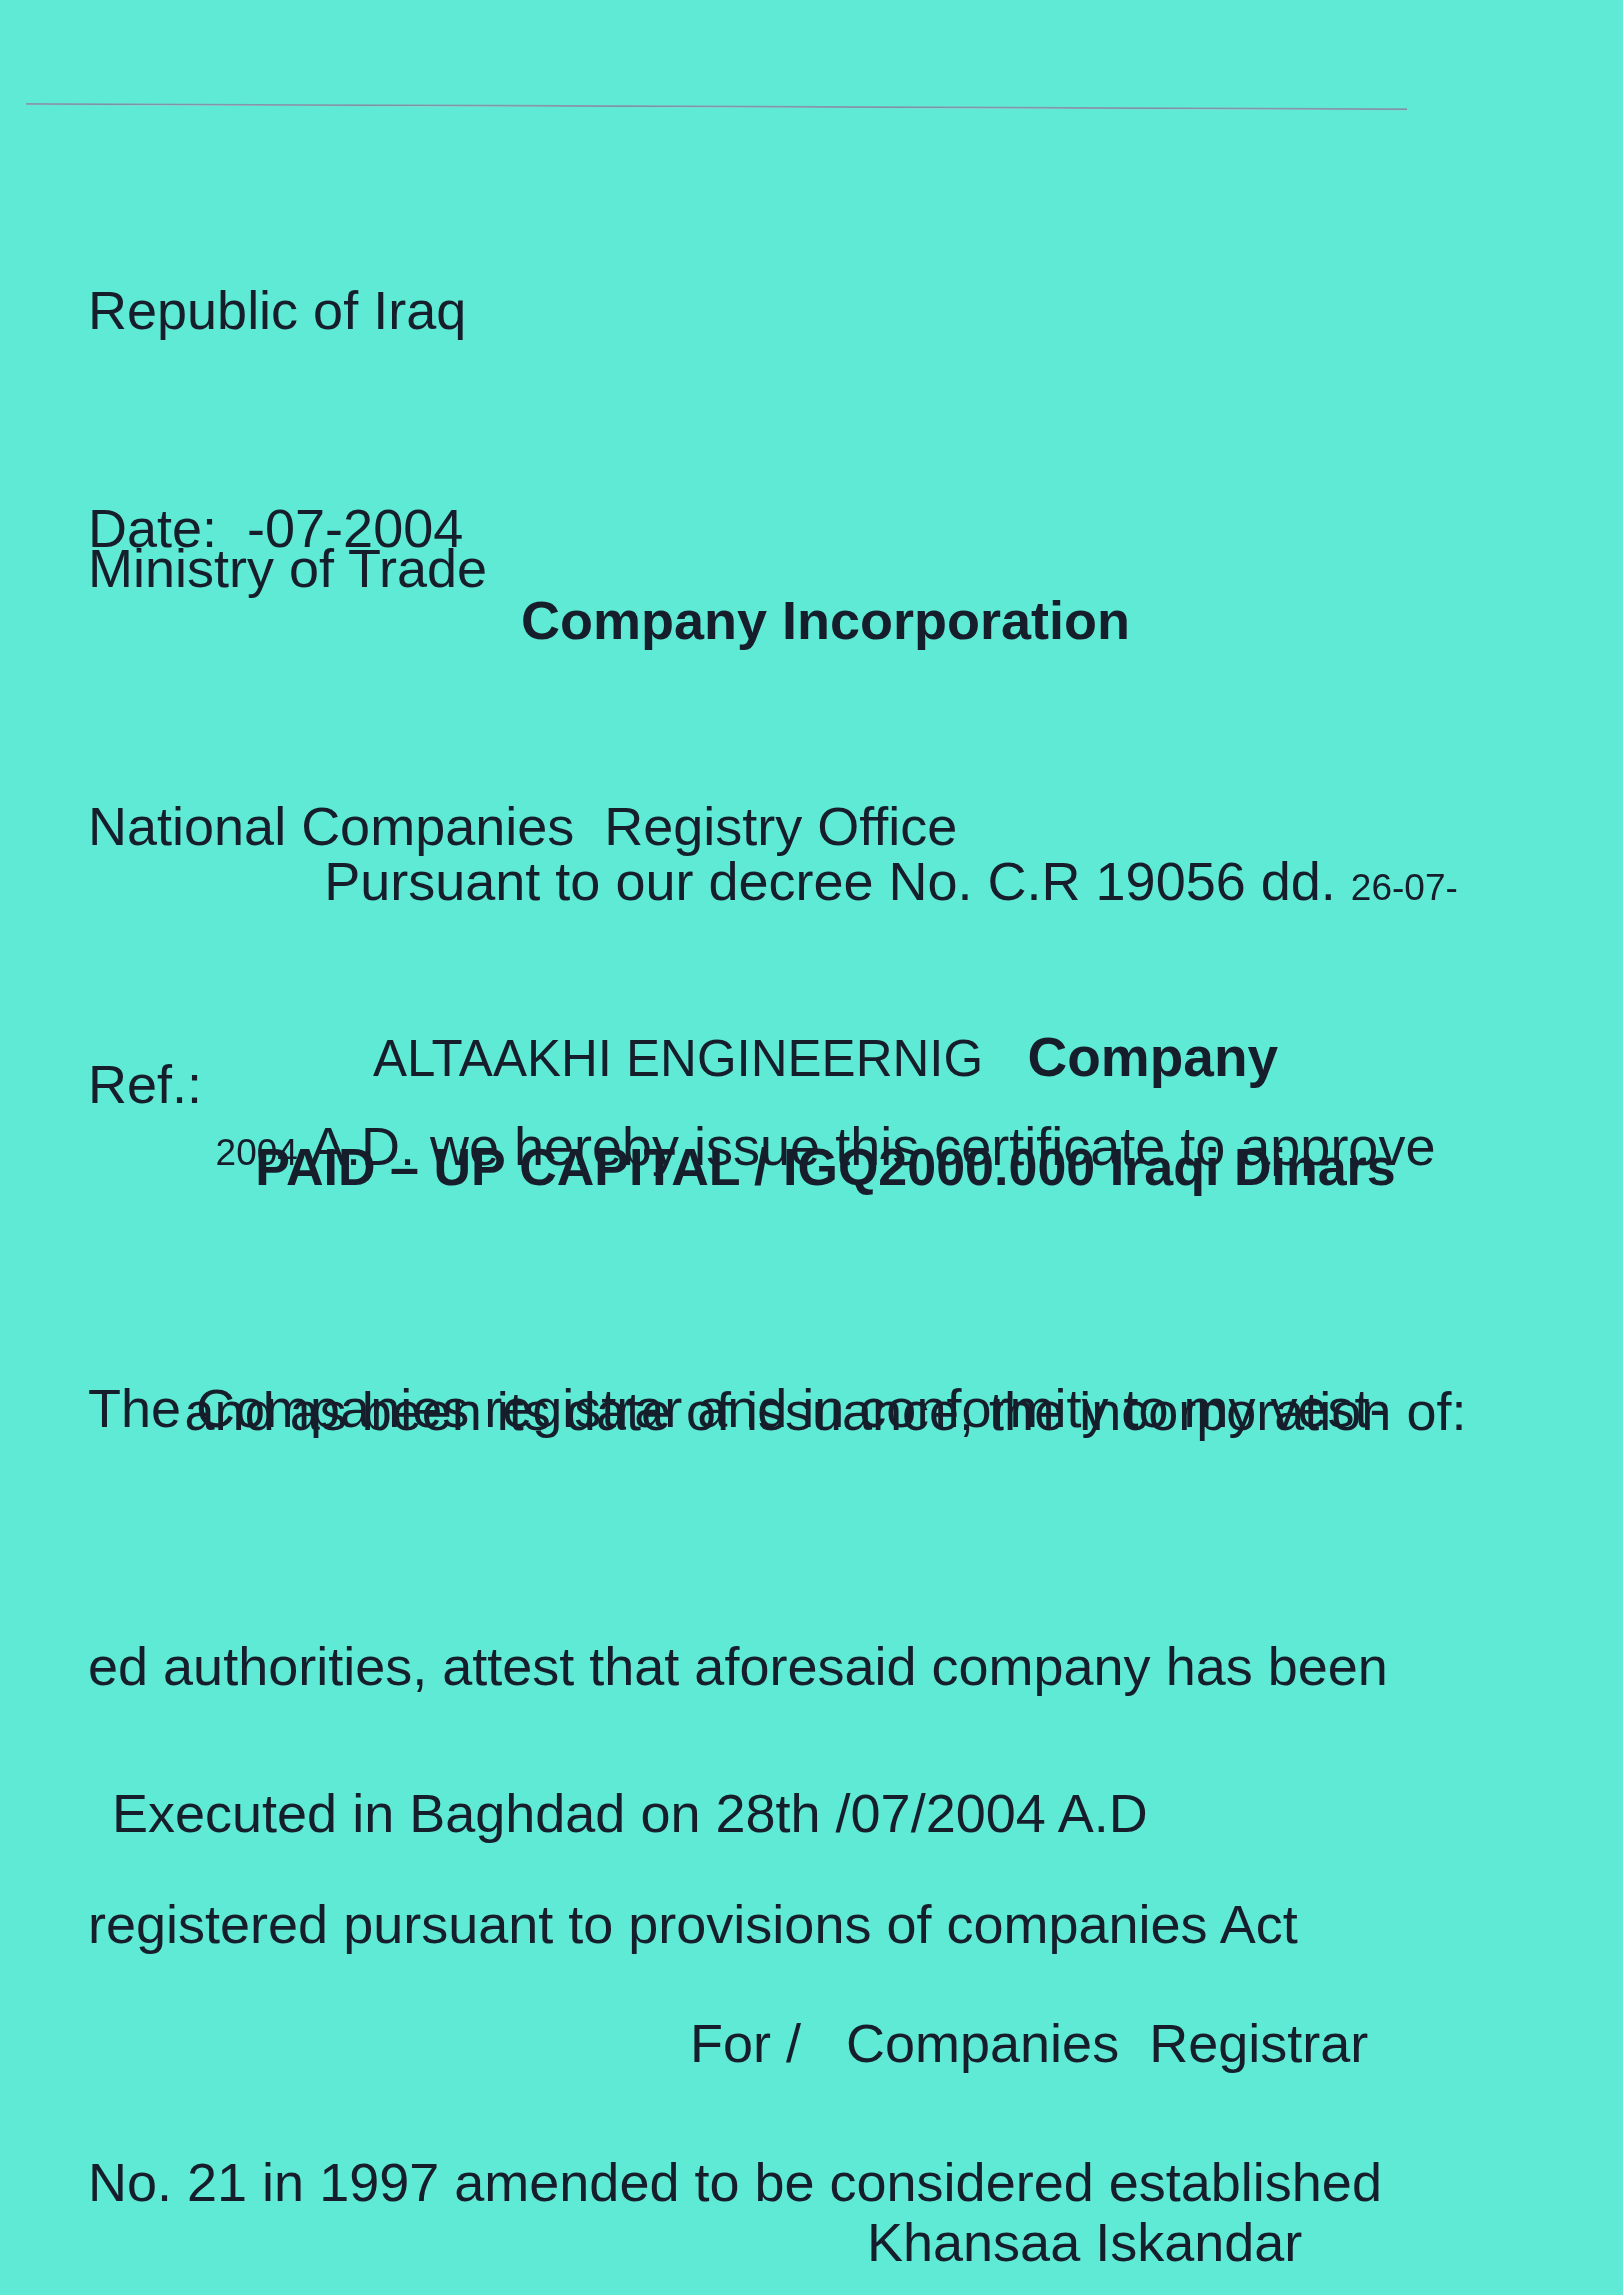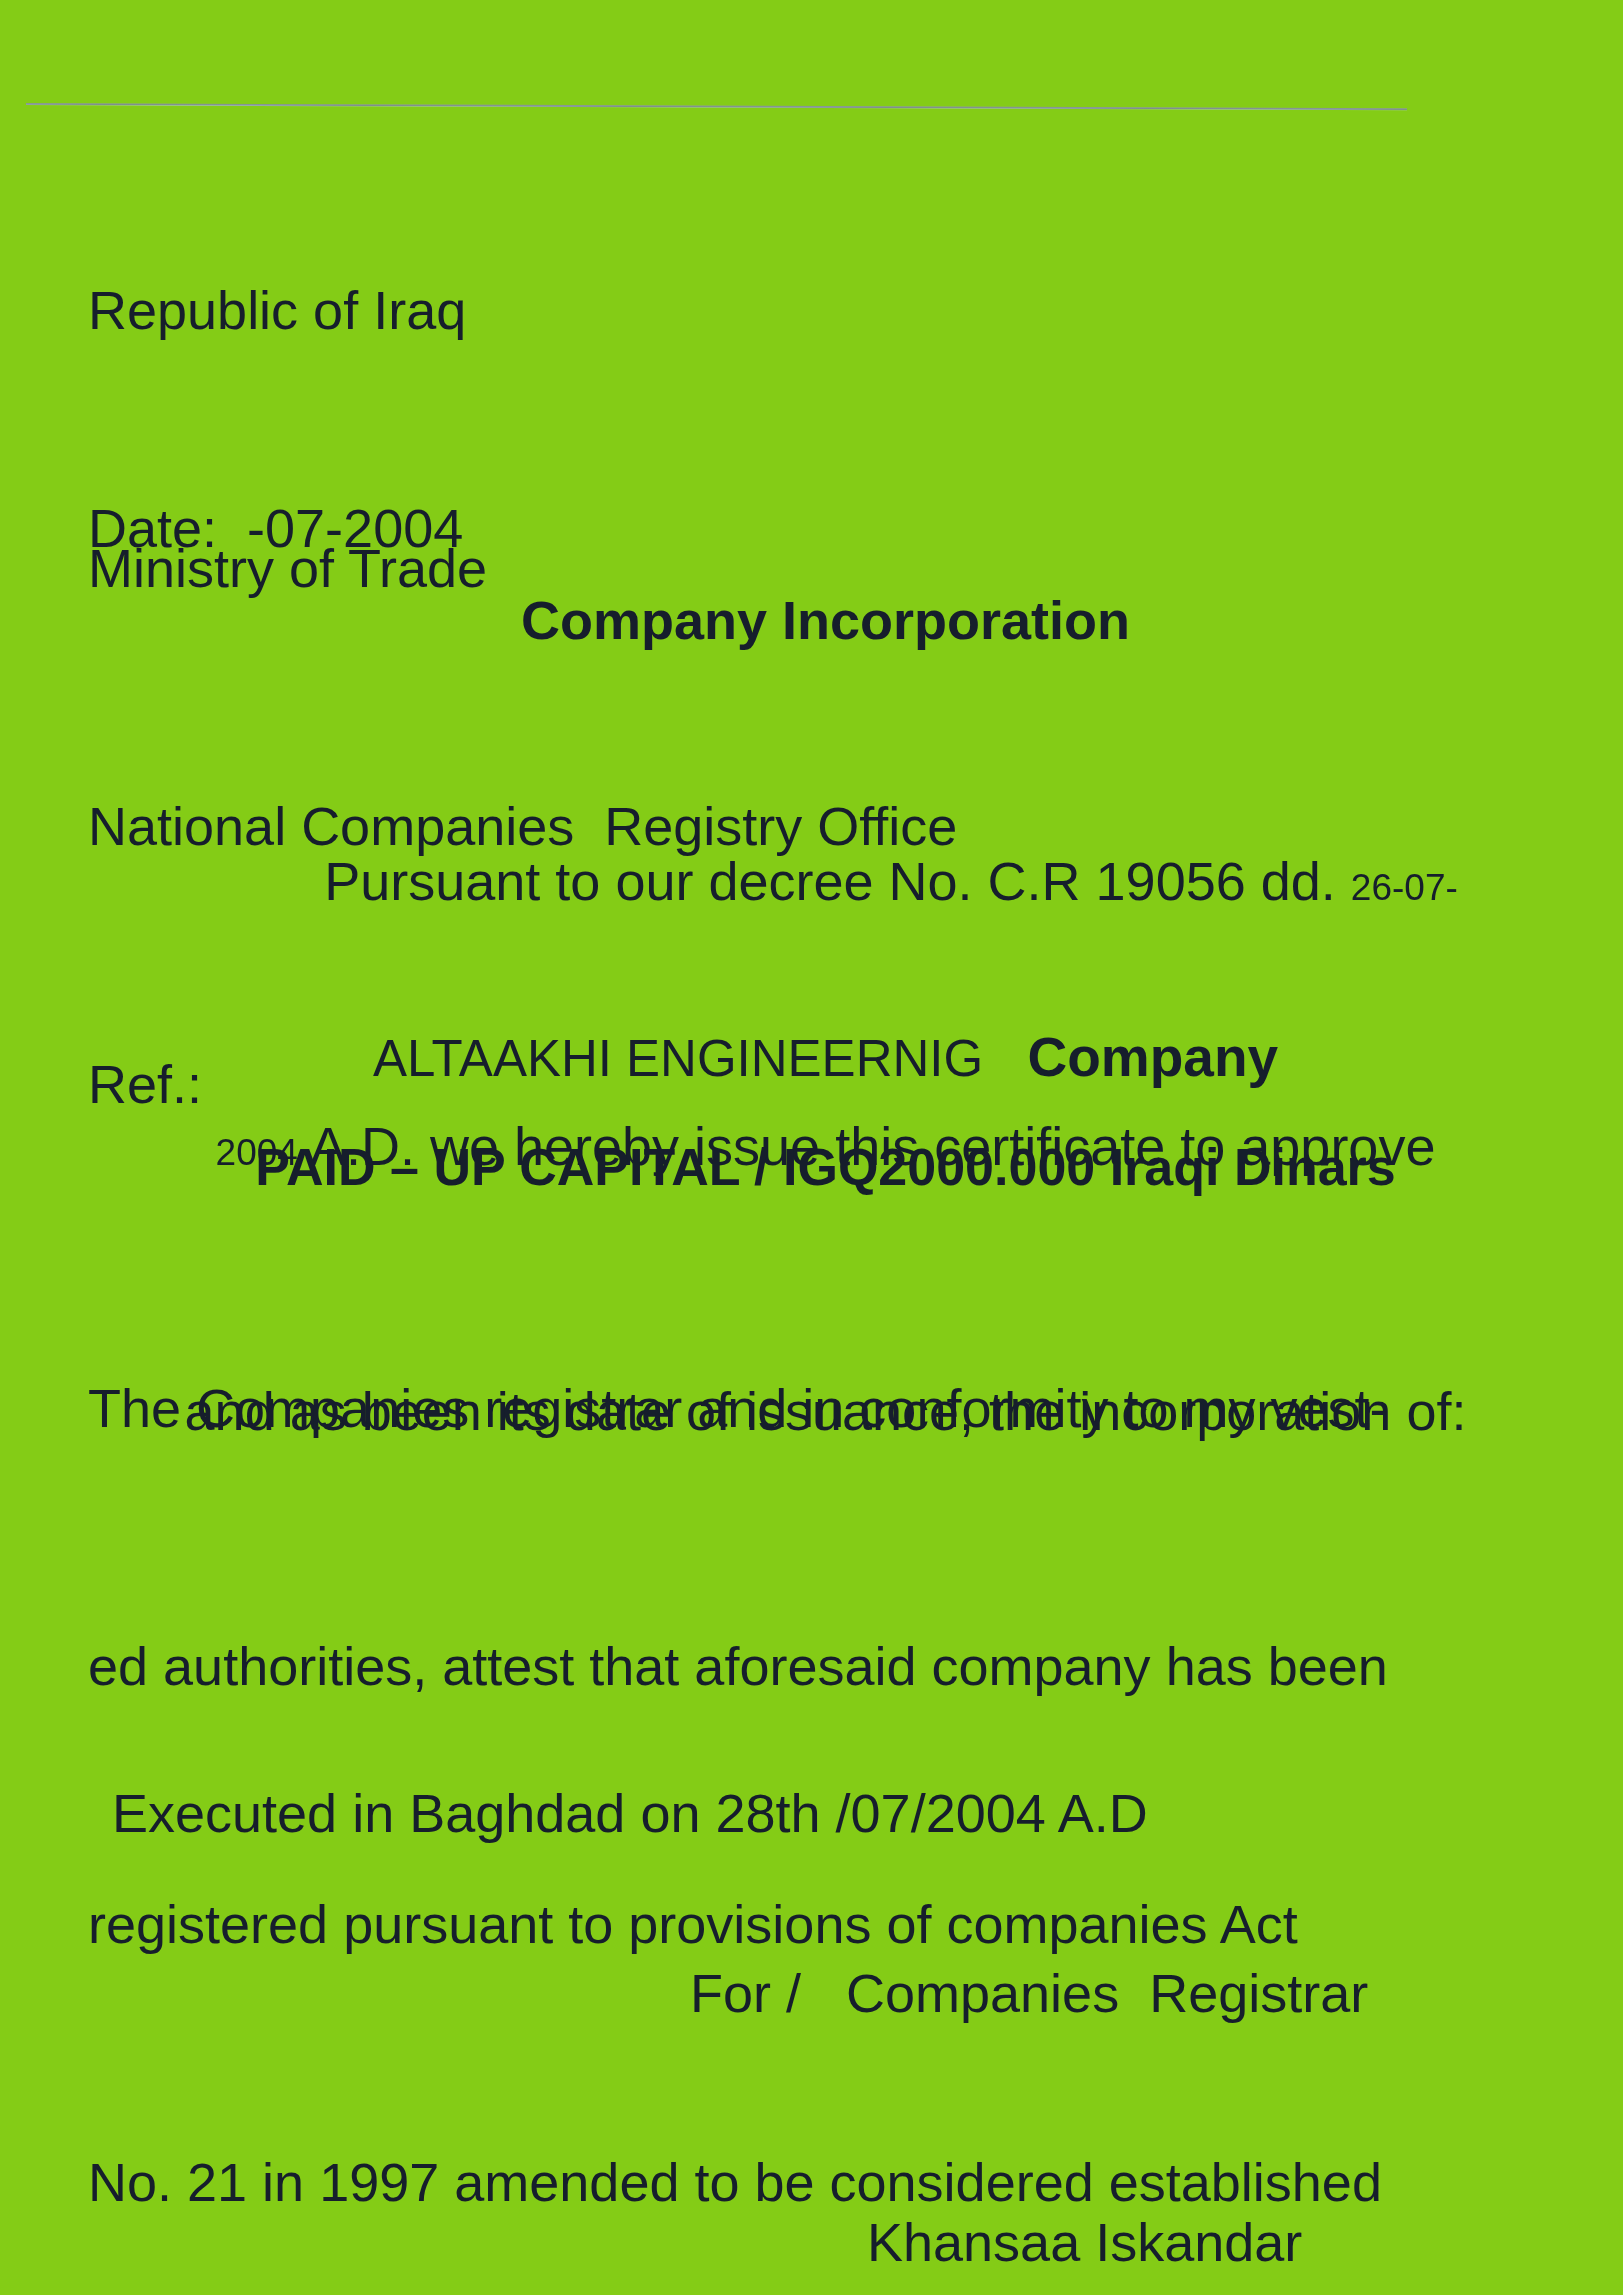--- a/index.html
+++ b/index.html
@@ -4,21 +4,21 @@
 <style>
   html, body {
     margin: 0;
     padding: 0;
     background: #7fa9c4;
   }
   .page {
     position: relative;
     width: 1623px;
     height: 2295px;
-    background: #84cc16;
+    background: #5eead4;
     overflow: hidden;
     font-family: "Liberation Sans", "DejaVu Sans", sans-serif;
     color: #161e2c;
   }
   .txt {
     position: absolute;
     font-size: 54px;
     line-height: 86px;
     white-space: pre-wrap;
     color: #161e2c;
@@ -43,21 +43,21 @@
   }
   .title-line  { top: 577px; font-weight: bold; }
   .para-decree { top: 666px; }
   .para-decree .indent-first { text-indent: 131px; }
   .small-num { font-size: 37px; }
   .company-line { top: 1014px; font-size: 51px; }
   .company-suffix { font-size: 55px; font-weight: bold; margin-left: 16px; }
   .capital-line { top: 1124px; font-size: 52px; font-weight: bold; }
   .para-registrar { left: 88px; top: 1193px; }
   .executed-line { left: 88px; top: 1770px; margin-left: 24px; }
-  .for-line  { left: 690px; top: 1950px; }
+  .for-line  { left: 690px; top: 2000px; }
   .name-line { left: 867px; top: 2199px; }
 </style>
 </head>
 <body>
 
 <div class="page">
 
   <div class="scan-line"></div>
 
   <div class="txt header-block">

